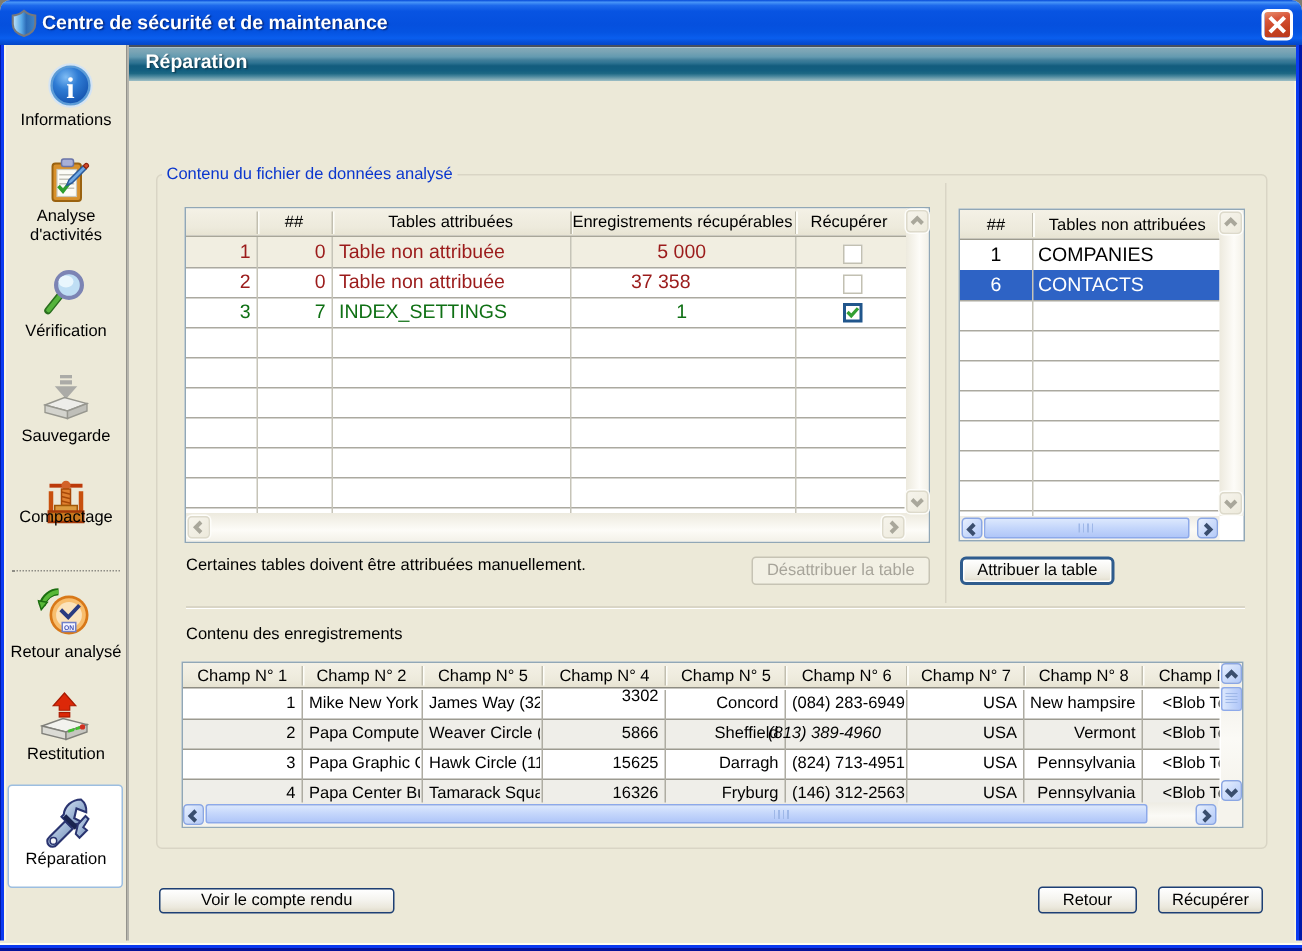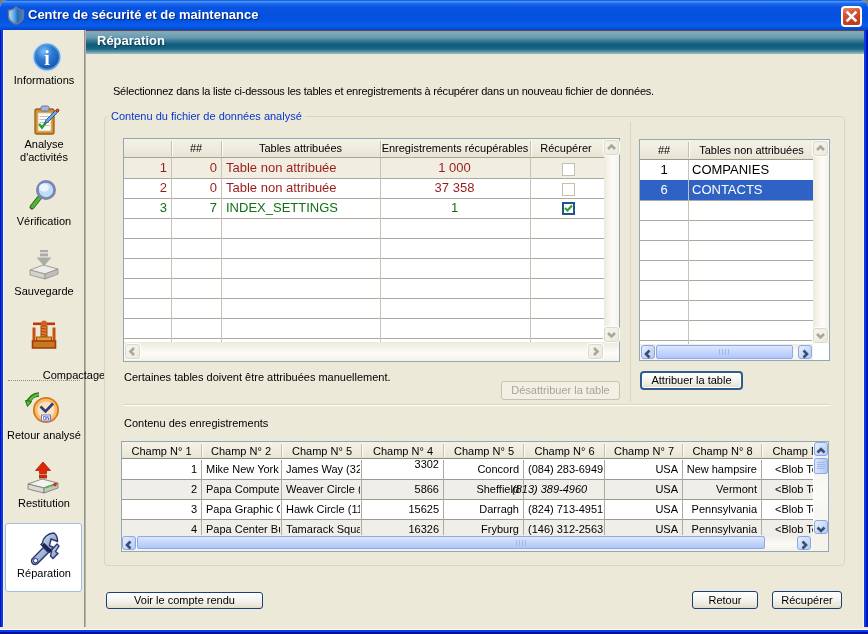--- a/index.html
+++ b/index.html
@@ -133,21 +133,21 @@
  <div class="navlbl gray" style="top:285px;">Sauvegarde</div>
  <svg class="abs" style="left:24px;top:319px;" width="32" height="34" viewBox="0 0 32 34">
   <rect x="5" y="3.5" width="22" height="2.6" fill="#BC3A0A"></rect>
   <circle cx="16" cy="4.5" r="3" fill="#D2622A"></circle>
   <rect x="13" y="7" width="6" height="11" fill="#E08030" stroke="#A84808" stroke-width="1"></rect>
   <path d="M13 9 L19 10.5 M13 12 L19 13.5 M13 15 L19 16.5" stroke="#A84808" stroke-width="1.2"></path>
   <path d="M6 8.5 L6 22 M26 8.5 L26 22" stroke="#C8500E" stroke-width="3"></path>
   <rect x="8.5" y="18" width="15" height="5" fill="#DC9A3E" stroke="#A05808" stroke-width="1"></rect>
   <path d="M4.5 22 L27.5 22 L27.5 29 L4.5 29 Z" fill="#C8781E" stroke="#A33808" stroke-width="1.6"></path>
  </svg>
- <div class="navlbl" style="top:369px;margin-left:30px;">Compactage</div>
+ <div class="navlbl" style="top:339px;">Compactage</div>
  <div class="abs" style="left:4px;top:380px;width:72px;height:0;border-top:1px dotted #8E8D85;"></div>
  <svg class="abs" style="left:21px;top:391px;" width="36" height="36" viewBox="0 0 36 36">
   <circle cx="21" cy="19" r="13" fill="#D87818"></circle>
   <circle cx="21" cy="19" r="11.2" fill="#F8BE6E"></circle>
   <circle cx="21" cy="19" r="8.6" fill="#FBE3BC"></circle>
   <path d="M15.5 15.5 L20.5 20.5 L28 12.5" fill="none" stroke="#2C3C80" stroke-width="2.6"></path>
   <rect x="16.5" y="24" width="9" height="6" fill="#F4F4FF" stroke="#7080C8" stroke-width="1"></rect>
   <text x="21" y="29" font-size="4.5" font-weight="bold" fill="#4858B8" text-anchor="middle" font-family="Liberation Sans">ON</text>
   <path d="M14 3.5 C9 3.5 4.5 7 3 12.5" fill="none" stroke="#1C6E10" stroke-width="4.6"></path>
   <path d="M14 3.5 C9.5 3.8 5 7.2 3.6 12" fill="none" stroke="#58B838" stroke-width="2.6"></path>
@@ -175,21 +175,20 @@
       </defs>
   <path d="M16.5 16.5 L21.5 21.5 L10.8 32.2 A3.55 3.55 0 1 1 5.8 27.2 Z" fill="url(#wrg)" stroke="#2A3470" stroke-width="1.4"></path>
   <circle cx="8.6" cy="29.6" r="2.2" fill="#F4F6FA" stroke="#2A3470" stroke-width="1"></circle>
   <path d="M27 2 C21 2 16 6.5 15.5 12 L14 13.5 L20.5 20 L22 18.5 C24 18.8 26 18.2 27.5 17 L22.5 14.5 L24 8 L30.5 10.5 C30.8 7 29.5 4 27 2 Z" fill="url(#wrg)" stroke="#2A3470" stroke-width="1.4"></path>
   <path d="M16 13 L24 21" stroke="#1A2450" stroke-width="3.2"></path>
   <path d="M25 18.5 L30 13 L32 15 L28.5 20.5 L31 22.5 L26 27.5 L23.5 25 Z" fill="url(#wrg)" stroke="#2A3470" stroke-width="1.3"></path>
  </svg>
  <div class="navlbl" style="top:567px;">Réparation</div>
 </div>
 <div id="main" class="abs" style="left:86px;top:54px;width:777px;height:573px;">
- <div class="t11 abs" style="left:27px;top:31px;letter-spacing:-0.22px;">Sélectionnez dans la liste ci-dessous les tables et enregistrements à récupérer dans un nouveau fichier de données.</div>
 </div>
 
 <div class="gbx" style="left:104px;top:116px;width:741px;height:450px;"></div>
 <div class="glbl" style="left:108px;top:111px;color:#0A36CE;">Contenu du fichier de données analysé</div>
 <div class="abs" style="left:630px;top:122px;width:1px;height:280px;background:#D9D5C5;"></div>
 <div class="abs" style="left:124px;top:404px;width:706px;height:2px;background:linear-gradient(180deg,#D9D5C5 0 1px,#FFF 1px 2px);"></div>
 
 <div class="tbl" style="left:123px;top:138px;width:497px;height:224px;"></div>
 <div class="thead" style="left:124px;top:139px;width:481px;height:19px;border-bottom:1px solid #A8A699;"></div>
 <div class="hsep" style="left:171px;top:141px;height:15px;"></div>
@@ -211,25 +210,25 @@
 <div class="ghl" style="left:124px;top:298px;width:481px;"></div>
 <div class="ghl" style="left:124px;top:318px;width:481px;"></div>
 <div class="ghl" style="left:124px;top:338px;width:481px;"></div>
 <div class="gvl" style="left:171px;top:158px;height:184px;"></div>
 <div class="gvl" style="left:221px;top:158px;height:184px;"></div>
 <div class="gvl" style="left:380px;top:158px;height:184px;"></div>
 <div class="gvl" style="left:530px;top:158px;height:184px;"></div>
 <div class="cell c13 r maroon" style="left:124px;top:160px;width:43px;">1</div>
 <div class="cell c13 r maroon" style="left:172px;top:160px;width:45px;">0</div>
 <div class="cell c13 maroon" style="left:226px;top:160px;">Table non attribuée</div>
-<div class="cell c13 c maroon" style="left:380px;top:160px;width:149px;">1 000</div>
+<div class="cell c13 c maroon" style="left:380px;top:160px;width:149px;">5 000</div>
 <div class="cell c13 r maroon" style="left:124px;top:180px;width:43px;">2</div>
 <div class="cell c13 r maroon" style="left:172px;top:180px;width:45px;">0</div>
 <div class="cell c13 maroon" style="left:226px;top:180px;">Table non attribuée</div>
-<div class="cell c13 c maroon" style="left:380px;top:180px;width:149px;">37 358</div>
+<div class="cell c13 c maroon" style="left:366px;top:180px;width:149px;">37 358</div>
 <div class="cell c13 r green" style="left:124px;top:200px;width:43px;">3</div>
 <div class="cell c13 r green" style="left:172px;top:200px;width:45px;">7</div>
 <div class="cell c13 green" style="left:226px;top:200px;">INDEX_SETTINGS</div>
 <div class="cell c13 c green" style="left:380px;top:200px;width:149px;">1</div>
 <div class="cb" style="left:562px;top:163px;"></div>
 <div class="cb" style="left:562px;top:183px;"></div>
 <div class="cbc" style="left:562px;top:202px;">
     <svg width="9" height="9" viewBox="0 0 9 9" style="margin:0 0 0 0">
       <path d="M1 4 L3.5 6.5 L8 1.5" fill="none" stroke="#33A033" stroke-width="2.2"></path>
     </svg>
@@ -294,21 +293,21 @@
 <div class="xarr" style="left:641px;top:345px;"><svg width="12" height="12">
       <path d="M7.5 2.5 L4 6 L7.5 9.5" fill="none" stroke="#3A4E6E" stroke-width="2.6"></path>
     </svg></div>
 <div class="xarr" style="left:798px;top:345px;"><svg width="12" height="12">
       <path d="M4.5 2.5 L8 6 L4.5 9.5" fill="none" stroke="#3A4E6E" stroke-width="2.6"></path>
     </svg></div>
 <div class="xthumb" style="left:656px;top:345px;width:137px;height:14px;"></div>
 <div class="abs" style="left:719px;top:349px;width:11px;height:6px;background:repeating-linear-gradient(90deg,#9FB8E8 0 1px,transparent 1px 3px);"></div>
 
 <div class="t11 abs" style="left:124px;top:371px;">Certaines tables doivent être attribuées manuellement.</div>
-<div class="btndis" style="left:501px;top:381px;width:119px;height:19px;line-height:17px;">Désattribuer la table</div>
+<div class="btndis" style="left:501px;top:371px;width:119px;height:19px;line-height:17px;">Désattribuer la table</div>
 <div class="btndef" style="left:640px;top:371px;width:103px;height:19px;line-height:15px;">Attribuer la table</div>
 
 <div class="t11 abs" style="left:124px;top:417px;">Contenu des enregistrements</div>
 <div class="tbl" style="left:121px;top:441px;width:708px;height:111px;"></div>
 <div class="thead" style="left:122px;top:442px;width:691px;height:17px;border-bottom:1px solid #8E8C82;"></div>
 <div class="hsep" style="left:201px;top:444px;height:13px;"></div>
 <div class="hsep" style="left:281px;top:444px;height:13px;"></div>
 <div class="hsep" style="left:361px;top:444px;height:13px;"></div>
 <div class="hsep" style="left:443px;top:444px;height:13px;"></div>
 <div class="hsep" style="left:523px;top:444px;height:13px;"></div>

